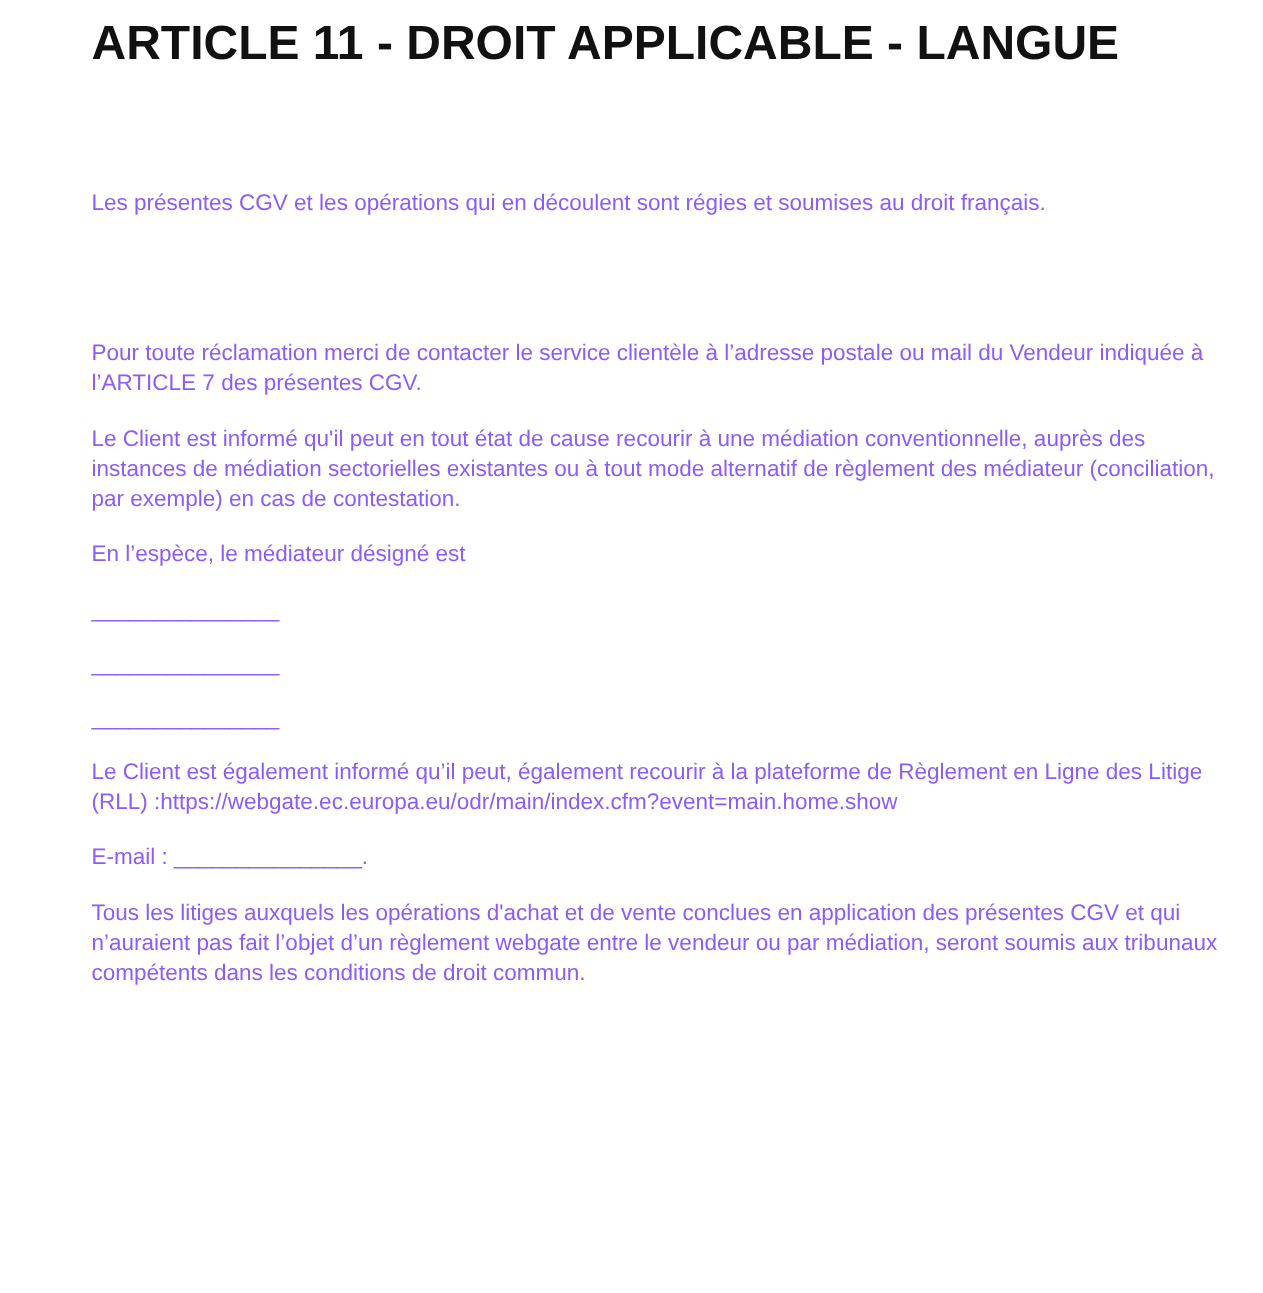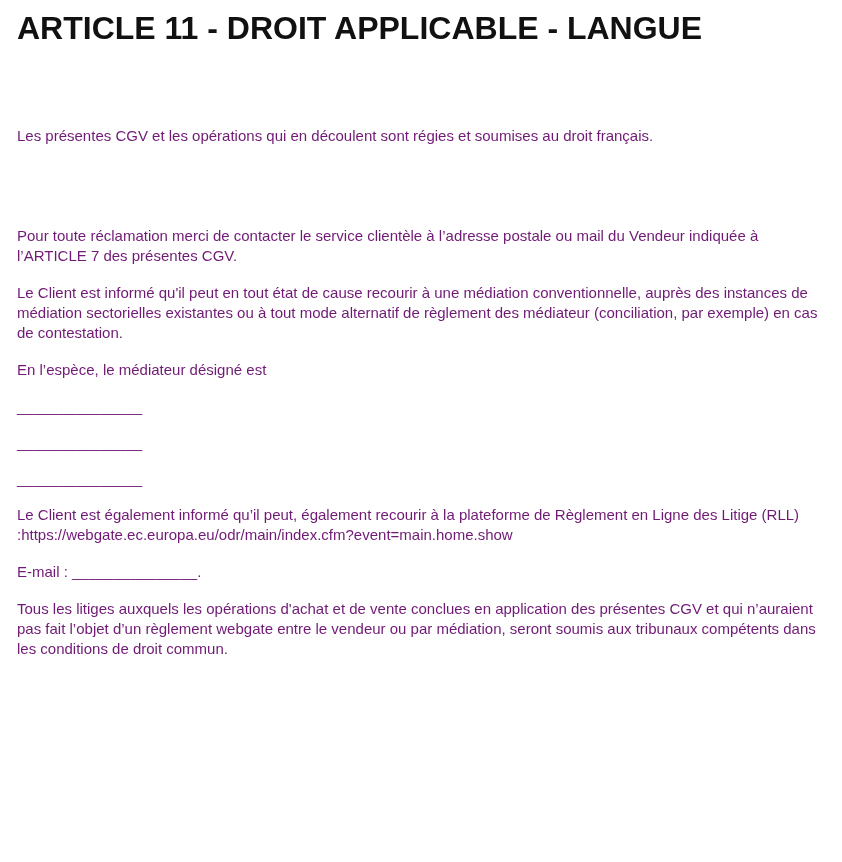--- a/index.html
+++ b/index.html
@@ -1,36 +1,36 @@
 <!DOCTYPE html>
 <html><head>
 <meta charset="utf-8">
 <style>
   html, body { margin: 0; padding: 0; background: #ffffff; }
   body {
     width: 842px; height: 862px; overflow: hidden;
     font-family: "Liberation Sans", sans-serif;
     color: #222222;
   }
-  .doc { padding: 0 17px; }
+  .doc { padding: 0 17px; margin-left: 44px; }
   h2 {
     font-family: "Liberation Sans", sans-serif;
     font-weight: bold;
     font-size: 32px;
     line-height: 36px;
     color: #111111;
     margin: 0;
   }
   #h11 { padding-top: 10px; }
   #h12 { margin-top: 84px; }
   p {
     font-size: 15px;
     line-height: 20px;
     margin: 0 0 17px 0;
-    color: #701a75;
+    color: #8b5cf6;
   }
   .first-p { margin-top: 80px !important; }
   .blank { margin-bottom: 16px; }
 </style>
 </head>
 <body>
 
 <div class="doc">
   <section>
     <h2 id="h11">ARTICLE 11 - DROIT APPLICABLE - LANGUE</h2>

